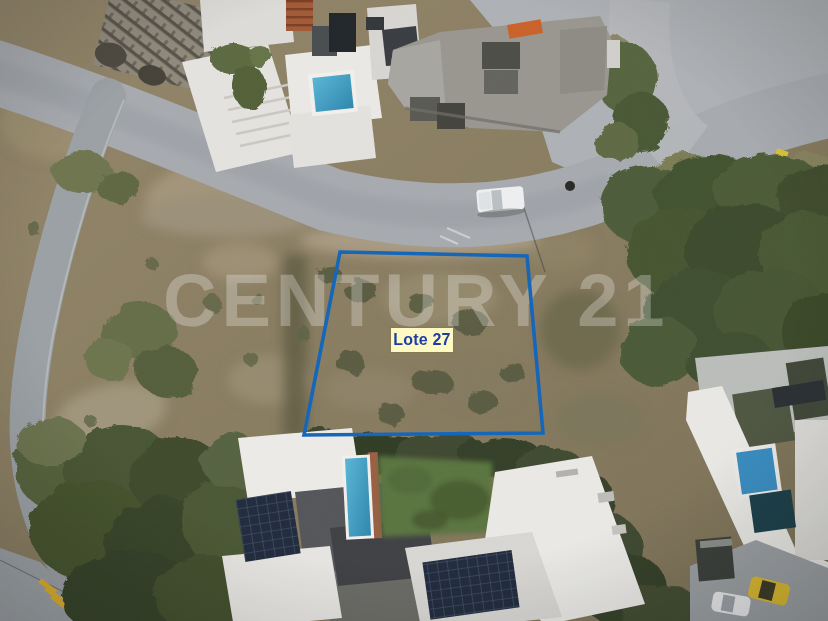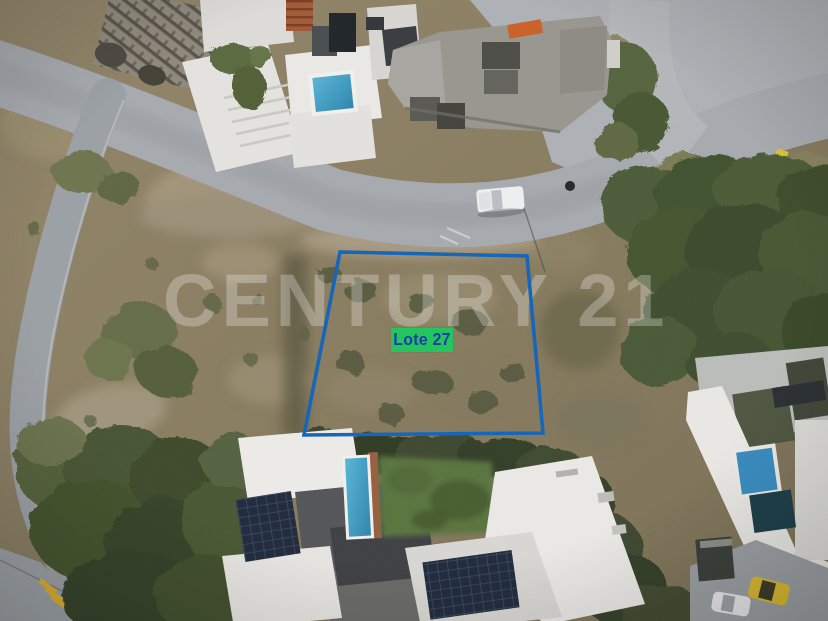--- a/index.html
+++ b/index.html
@@ -3,21 +3,21 @@
 <meta charset="utf-8">
 <style>
   html,body{margin:0;padding:0;background:#222;}
   .photo{
     position:relative;width:828px;height:621px;overflow:hidden;
     font-family:"Liberation Sans",sans-serif;
   }
   .photo svg{position:absolute;left:0;top:0;}
   .lot-label{
     position:absolute;left:391px;top:328px;width:62px;height:24px;
-    background:#22c55e;color:#1d3ea7;font-weight:bold;font-size:16px;
+    background:#fef9c3;color:#1d3ea7;font-weight:bold;font-size:16px;
     display:flex;align-items:center;justify-content:center;
     letter-spacing:.2px;box-shadow:0 0 0 1px rgba(120,110,40,.25);
   }
 </style>
 </head>
 <body>
 
 <div class="photo">
 <svg width="828" height="621" viewBox="0 0 828 621">
   <defs>

